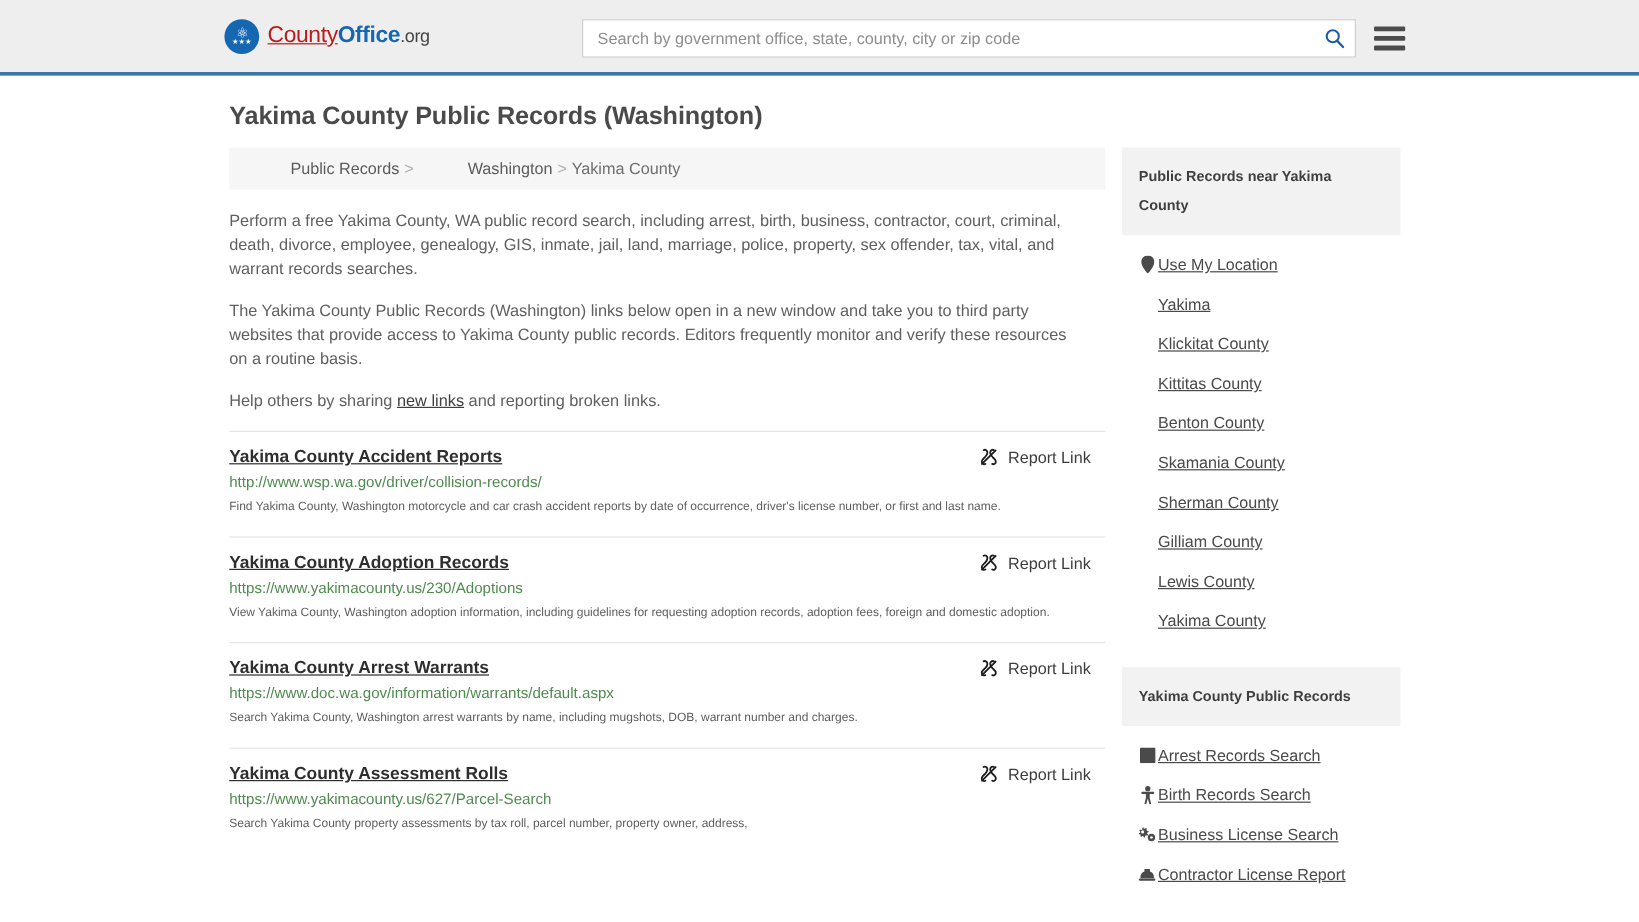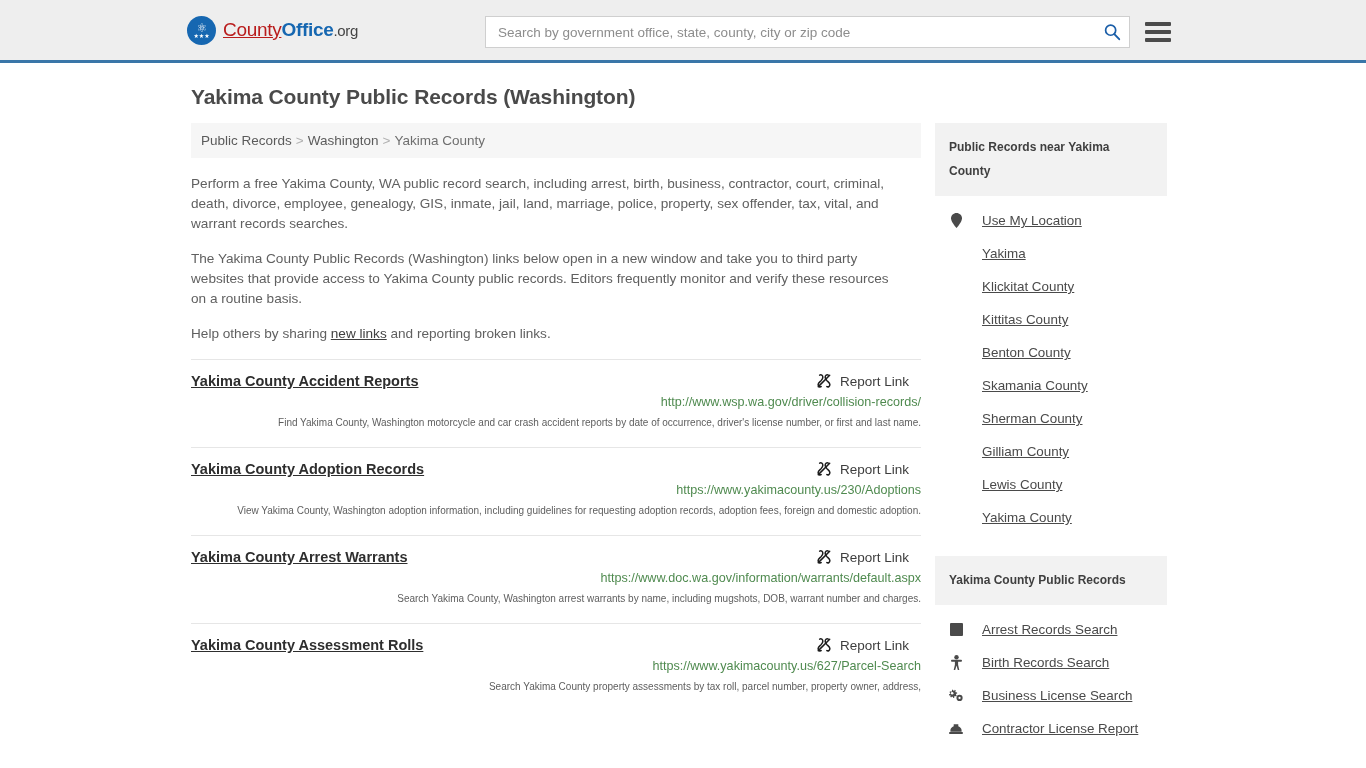--- a/index.html
+++ b/index.html
@@ -133,38 +133,37 @@
   .side-col { width: 232px; }
 
   
   .breadcrumb {
     background: #f6f6f6;
     padding: 10px 10px;
     font-size: 13.5px;
     color: #5b5b5b;
     margin-bottom: 16px;
   }
-  .breadcrumb a { color: #5b5b5b; text-decoration: none; }
+  .breadcrumb a { color: #5b5b5b; text-decoration: none; margin-left: 41px; }
   .breadcrumb .sep { color: #b0b0b0; margin: 0 4px; }
   .breadcrumb .current { color: #6e6e6e; }
 
   
   .intro p {
     font-size: 13.6px;
     line-height: 20px;
     color: #606060;
     margin: 0 16px 15px 0;
   }
   .intro a { color: #404040; text-decoration: underline; }
 
   
   .record {
     border-top: 1px solid #e6e6e6;
     padding: 13px 0 12px 0;
-    text-align: right;
   }
   .record:first-of-type { border-top: 1px solid #e6e6e6; }
   .record-head {
     display: flex;
     justify-content: space-between;
     align-items: flex-start;
   }
   .record-title {
     font-size: 14.5px;
     font-weight: bold;
@@ -202,21 +201,21 @@
     font-size: 12px;
     font-weight: bold;
     color: #3f3f3f;
     line-height: 24px;
     padding: 12px 14px 13px 14px;
   }
   .side-list { padding: 8px 0 0 14px; }
   .side-item {
     display: flex;
     align-items: flex-start;
-    gap: 19px;
+    gap: 2px;
     padding: 9px 0;
     font-size: 13.4px;
   }
   .side-item a {
     color: #4a4a4a;
     text-decoration: underline;
     cursor: pointer;
   }
   .side-icon {
     width: 14px;

